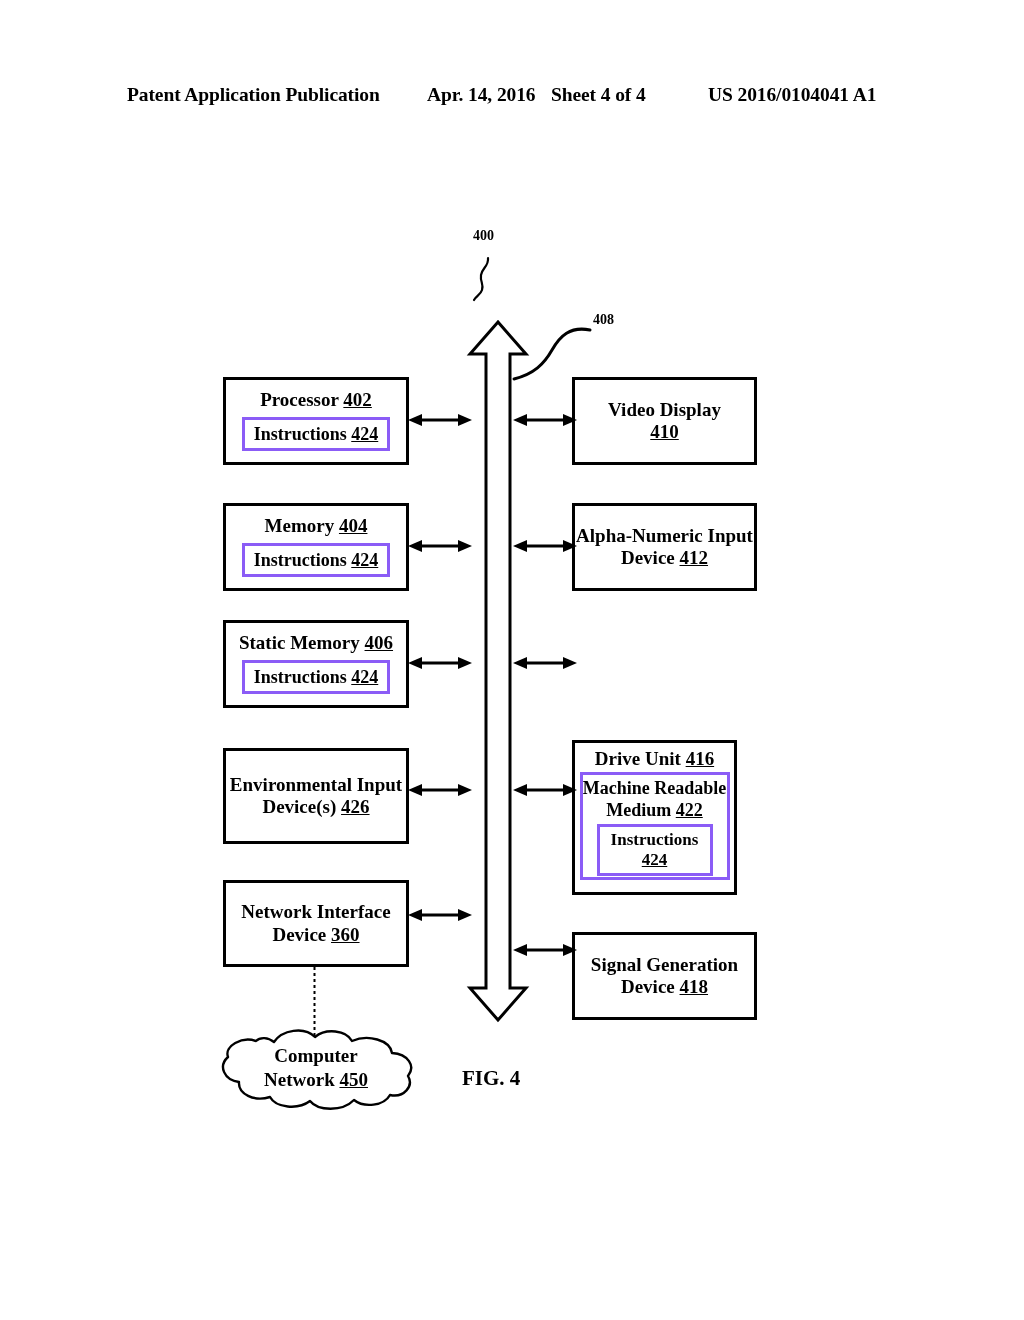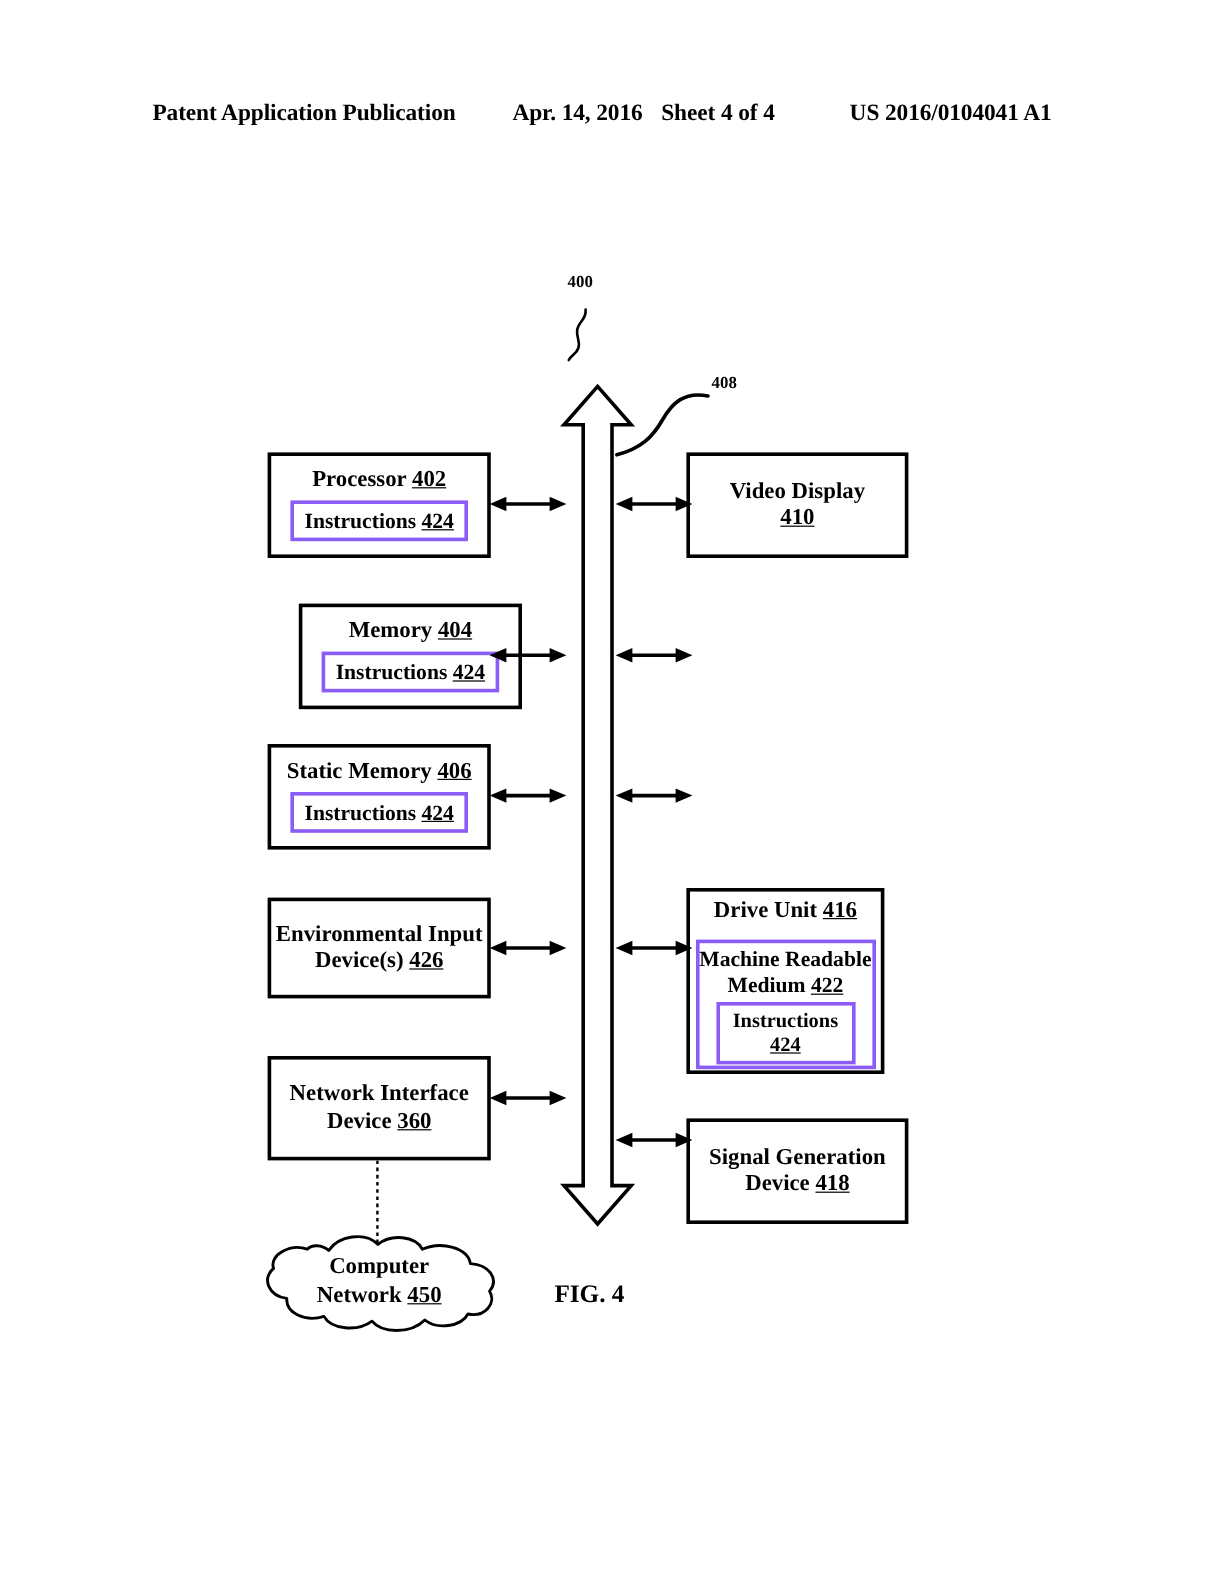--- a/index.html
+++ b/index.html
@@ -194,21 +194,21 @@
       <span class="ref">402</span>
     </span>
     <div class="inner-box" style="width:148px; height:34px; margin-top:6px; font-size:18px;">
       <span class="ln">
         <span>Instructions</span>
         <span class="ref">424</span>
       </span>
     </div>
   </div>
 
-  <div class="fbox" style="left:223px; top:503px; width:186px; height:88px; justify-content:flex-start; padding-top:9px;margin-left:26px;">
+  <div class="fbox" style="left:223px; top:503px; width:186px; height:88px; justify-content:flex-start; padding-top:9px;">
     <span class="box-title">
       <span>Memory</span>
       <span class="ref">404</span>
     </span>
     <div class="inner-box" style="width:148px; height:34px; margin-top:6px; font-size:18px;">
       <span class="ln">
         <span>Instructions</span>
         <span class="ref">424</span>
       </span>
     </div>
@@ -220,49 +220,56 @@
       <span class="ref">406</span>
     </span>
     <div class="inner-box" style="width:148px; height:34px; margin-top:6px; font-size:18px;">
       <span class="ln">
         <span>Instructions</span>
         <span class="ref">424</span>
       </span>
     </div>
   </div>
 
-  <div class="fbox" style="left:223px; top:748px; width:186px; height:84px;">
+  <div class="fbox" style="left:223px; top:748px; width:186px; height:96px;">
     <span class="ln">Environmental Input</span>
     <span class="ln">
       <span>Device(s)</span>
       <span class="ref">426</span>
     </span>
   </div>
 
   <div class="fbox" style="left:223px; top:880px; width:186px; height:87px;">
     <span class="ln">Network Interface</span>
     <span class="ln">
       <span>Device</span>
       <span class="ref">360</span>
     </span>
   </div>
 
   <div class="fbox" style="left:572px; top:377px; width:185px; height:88px;">
     <span class="ln">Video Display</span>
     <span class="ln ref">410</span>
   </div>
 
+  <div class="fbox" style="left:572px; top:503px; width:185px; height:88px;">
+    <span class="ln">Alpha-Numeric Input</span>
+    <span class="ln">
+      <span>Device</span>
+      <span class="ref">412</span>
+    </span>
+  </div>
 
 
   <div class="fbox" style="left:572px; top:740px; width:165px; height:155px; justify-content:flex-start; padding-top:5px;">
     <span class="box-title">
       <span>Drive Unit</span>
       <span class="ref">416</span>
     </span>
-    <div class="inner-box" style="width:150px; height:108px; margin-top:13px; font-size:18px; justify-content:flex-start; padding-top:3px;">
+    <div class="inner-box" style="width:150px; height:108px; margin-top:2px; font-size:18px; justify-content:flex-start; padding-top:3px;">
       <span class="ln">Machine Readable</span>
       <span class="ln">
         <span>Medium</span>
         <span class="ref">422</span>
       </span>
       <div class="inner-box" style="width:116px; height:52px; margin-top:3px; font-size:17px;">
         <span class="ln">Instructions</span>
         <span class="ln ref">424</span>
       </div>
     </div>

